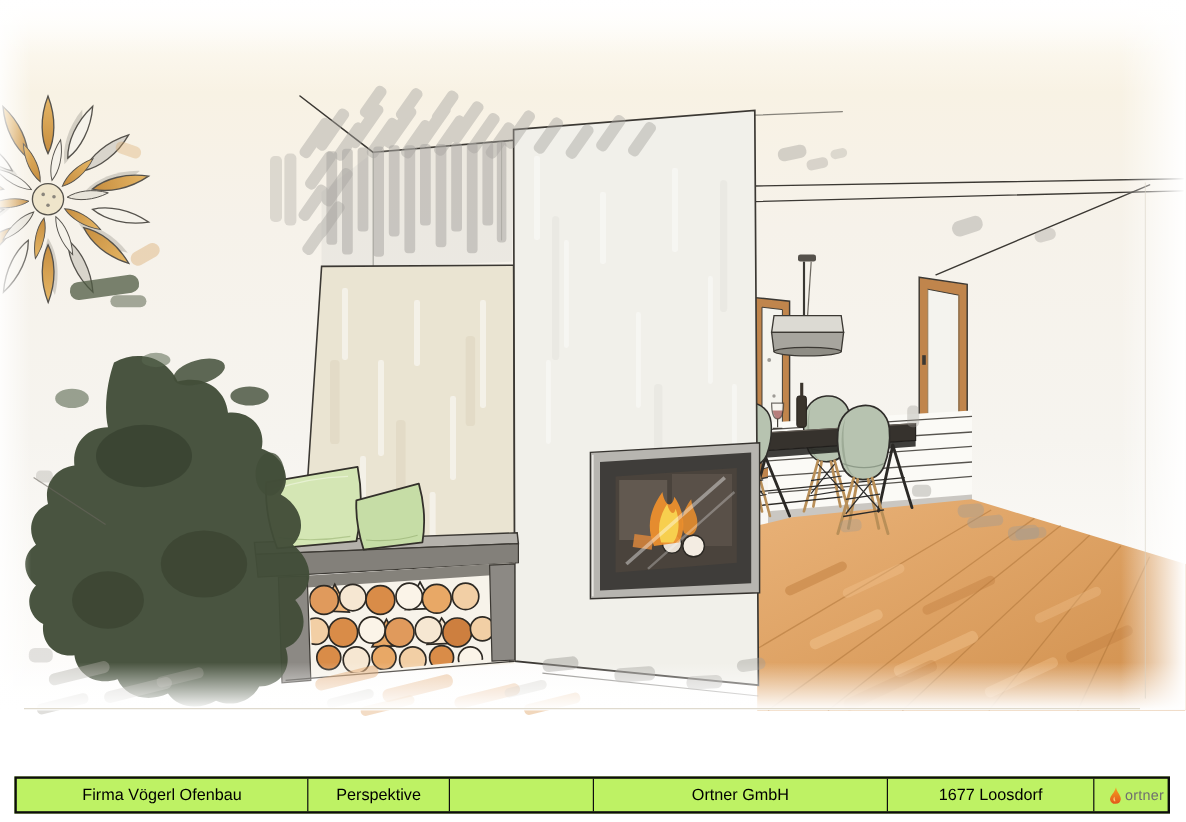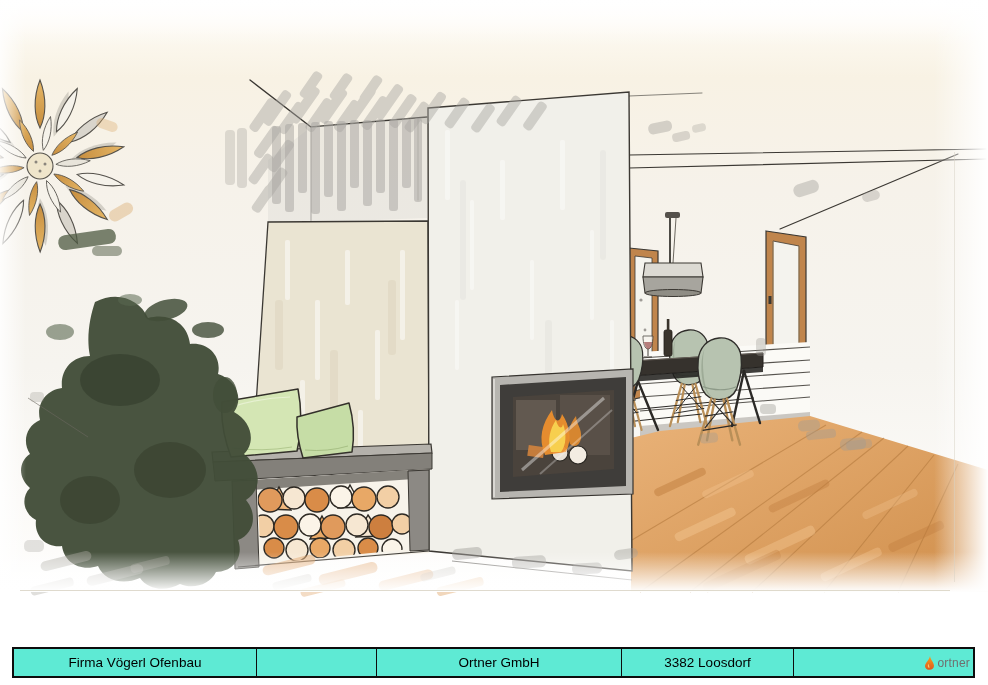--- a/index.html
+++ b/index.html
@@ -1,21 +1,21 @@
 <!DOCTYPE html>
 <html style="--pal-paper: #f6f2e8; --pal-sketch_line: #3b3833; --pal-accent_wall: #eae4d2; --pal-chimney: #f1f0ea; --pal-bench_gray: #8c8984; --pal-pillow_green: #d4e6b4; --pal-pillow_green2: #c6dda6; --pal-chair_sage: #b7c3b0; --pal-wood_floor: #dfa265; --pal-log_orange: #e09a5c; --pal-flame_yellow: #f7cf4e; --pal-flame_orange: #ec8f2d; --pal-marker_gray: #a3a19c; --pal-window_wood: #c0854c; --pal-plant_green: #424d38; --pal-flower_gold: #d9a85c; --pal-logo_flame_top: #f6a11e; --pal-logo_flame_bottom: #e2571c; --pal-logo_text: #6f6f6f;"><head>
 <meta charset="utf-8">
 <style>
   html,body{margin:0;padding:0;background:#fff;}
   .sheet{position:relative;width:988px;height:685px;background:#fff;overflow:hidden;
          font-family:"Liberation Sans",sans-serif;}
   .sketch{position:absolute;left:0;top:0;width:988px;height:644px;}
   
   .titleblock{position:absolute;left:12px;top:647px;width:963px;height:31px;
-      border:2.5px solid #0d0d0d;background:#5eead4;display:flex;box-sizing:border-box;}
+      border:2.5px solid #0d0d0d;background:#bef264;display:flex;box-sizing:border-box;}
   .tb-cell{display:flex;align-items:center;justify-content:center;
       border-right:1.8px solid #0d0d0d;box-sizing:border-box;height:100%;
       font-size:13.5px;color:#000;white-space:nowrap;overflow:hidden;}
   .tb-cell:last-child{border-right:none;}
   .c1{width:243px;} .c2{width:118px;} .c3{width:120px;} .c4{width:245px;} .c5{width:172px;}
   .c6{flex:1;justify-content:flex-end;padding-right:3px;}
   .logo{display:flex;align-items:center;gap:1px;}
   .logo-text{font-size:12px;color:var(--pal-logo_text,#6f6f6f);letter-spacing:.2px;}
 </style>
 </head>
@@ -492,23 +492,24 @@
     <rect x="934" y="0" width="54" height="591" fill="url(#fadeR)"></rect>
     <rect x="0" y="0" width="26" height="591" fill="url(#fadeL)"></rect>
     <rect x="0" y="0" width="988" height="46" fill="url(#fadeT)"></rect>
     <path d="M20,590.5 L950,590.5" stroke="#d8d2c2" stroke-width="1" opacity=".8"></path>
     <path d="M954.5,152 L954.5,582" stroke="#d9d3c6" stroke-width="1" opacity=".5"></path>
   </g>
 </svg>
 
 <div class="titleblock">
   <div class="tb-cell c1">Firma Vögerl Ofenbau</div>
+  <div class="tb-cell c2">Perspektive</div>
   <div class="tb-cell c3"></div>
   <div class="tb-cell c4">Ortner GmbH</div>
-  <div class="tb-cell c5">3382 Loosdorf</div>
+  <div class="tb-cell c5">1677 Loosdorf</div>
   <div class="tb-cell c6">
     <span class="logo">
       <svg width="12" height="16" viewBox="0 0 12 16" aria-hidden="true">
         <defs>
           <linearGradient id="flameG" x1="0" y1="0" x2="0" y2="1">
             <stop offset="0" stop-color="var(--pal-logo_flame_top,#f6a11e)"></stop>
             <stop offset="1" stop-color="var(--pal-logo_flame_bottom,#e2571c)"></stop>
           </linearGradient>
         </defs>
         <path d="M6,1 C6.5,5 10,7.2 10,11 A4.6,4.6 0 0 1 1,11.4 C1,7.8 4.8,6 6,1 Z" fill="url(#flameG)"></path>

